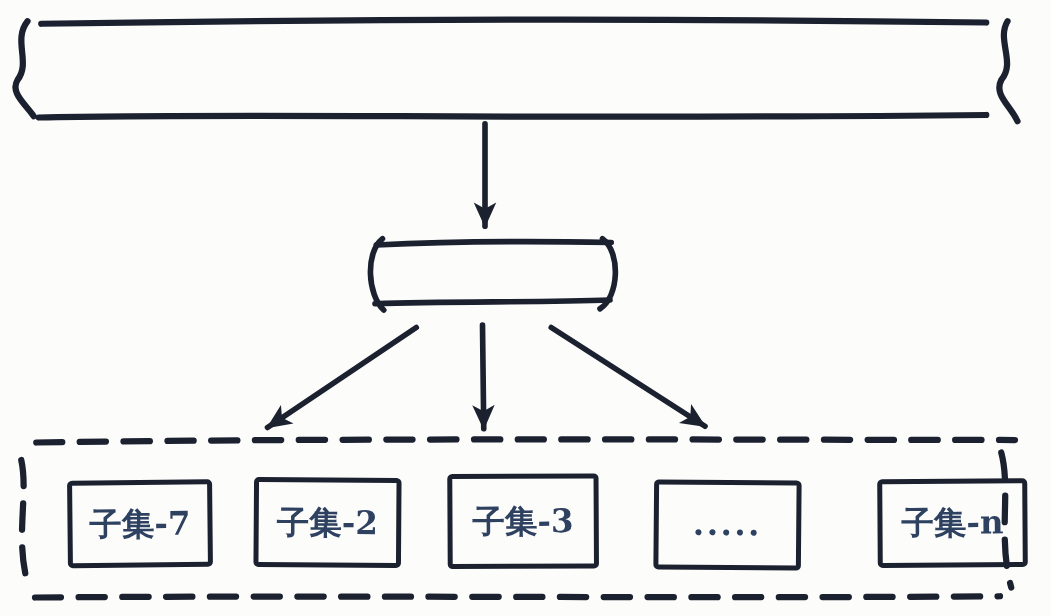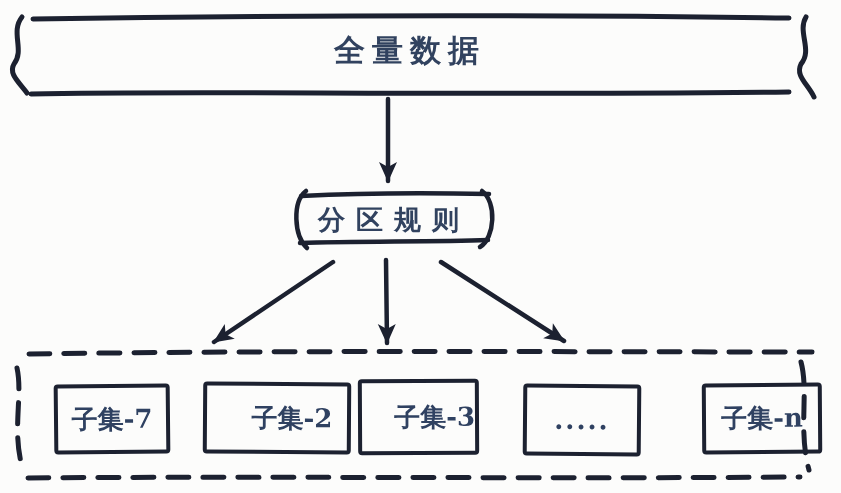--- a/index.html
+++ b/index.html
@@ -31,22 +31,22 @@
     position:absolute;
     border:4px solid #1c2130;
     border-radius:4px;
     display:flex;align-items:center;justify-content:center;
     background:transparent;
     color:#2f4161;
     font-size:26px;
     font-weight:600;
   }
   .sb1{left:54px;top:384px;width:108px;height:62px;transform:rotate(-0.6deg);}
-  .sb2{left:203px;top:382px;width:110px;height:64px;transform:rotate(0.4deg);padding-left:30px;}
-  .sb3{left:358px;top:379px;width:113px;height:68px;transform:rotate(-0.3deg);justify-content:flex-end;}
+  .sb2{left:203px;top:382px;width:110px;height:64px;transform:rotate(0.4deg);}
+  .sb3{left:358px;top:379px;width:113px;height:68px;transform:rotate(-0.3deg);}
   .sb4{left:523px;top:384px;width:110px;height:64px;transform:rotate(0.5deg);letter-spacing:2px;}
   .sb5{left:702px;top:383px;width:112px;height:63px;transform:rotate(-0.4deg);}
 </style>
 </head>
 <body>
 
 <div id="stage">
 
   <svg id="strokes" viewBox="0 0 841 493" xmlns="http://www.w3.org/2000/svg">
     <defs>
@@ -78,23 +78,21 @@
     </g>
 
     <g stroke="#1c2130" stroke-width="5" fill="none" stroke-linecap="round" stroke-dasharray="21 14">
       <path d="M29 354 C 300 350 600 352 812 352"></path>
       <path d="M28 478 C 250 476 550 479 800 477"></path>
       <path d="M17 368 C 23 395 12 430 22 466"></path>
       <path d="M801 362 C 809 392 798 430 809 470"></path>
     </g>
   </svg>
 
-  <div class="label band-label">全量数据</div>
 
-  <div class="label rule-label">分区规则</div>
 
   <div class="subset-box sb1">
     <span>子集-7</span>
   </div>
   <div class="subset-box sb2">
     <span>子集-2</span>
   </div>
   <div class="subset-box sb3">
     <span>子集-3</span>
   </div>

